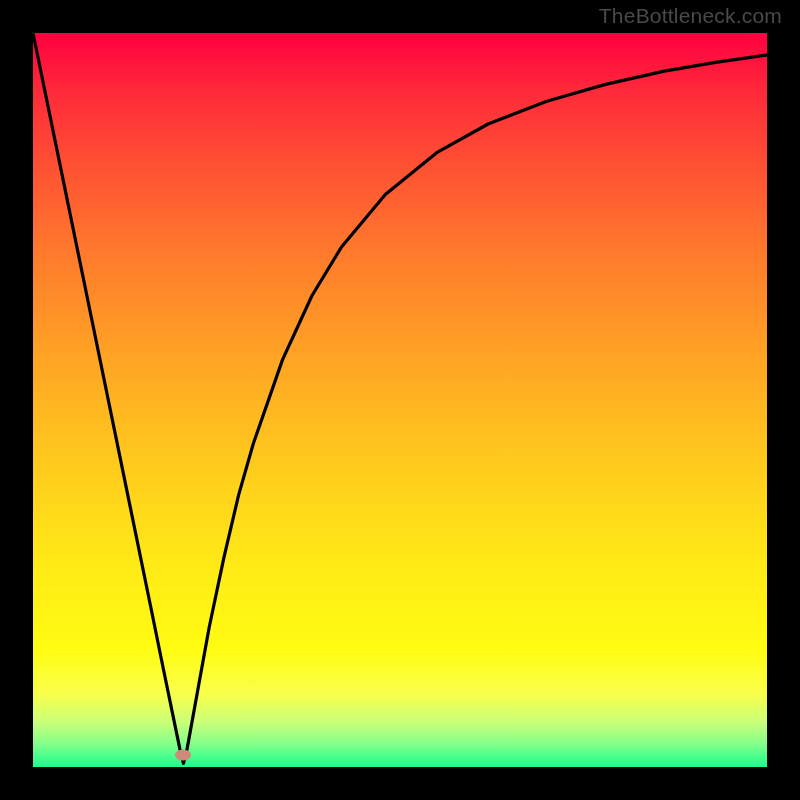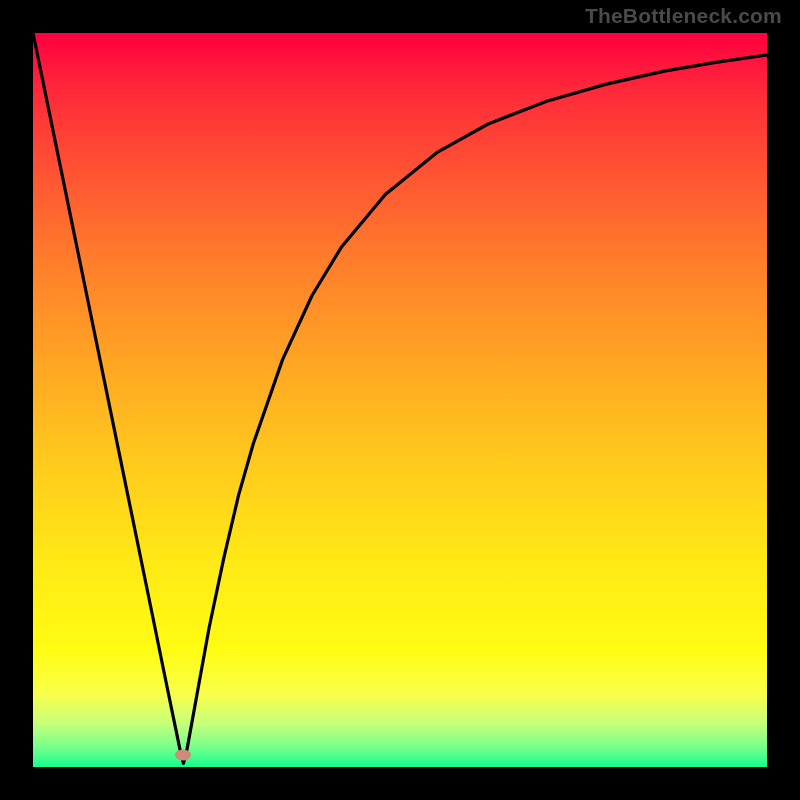--- a/index.html
+++ b/index.html
@@ -15,21 +15,21 @@
     position: relative;
     width: 800px;
     height: 800px;
   }
   .watermark {
     position: absolute;
     top: 4px;
     right: 18px;
     color: #4a4a4a;
     font-size: 21px;
-    font-weight: 700;
+    font-weight: 400;
     letter-spacing: 0.2px;
     z-index: 5;
     user-select: none;
   }
   .plot-frame {
     position: absolute;
     left: 33px;
     top: 33px;
     width: 734px;
     height: 734px;

